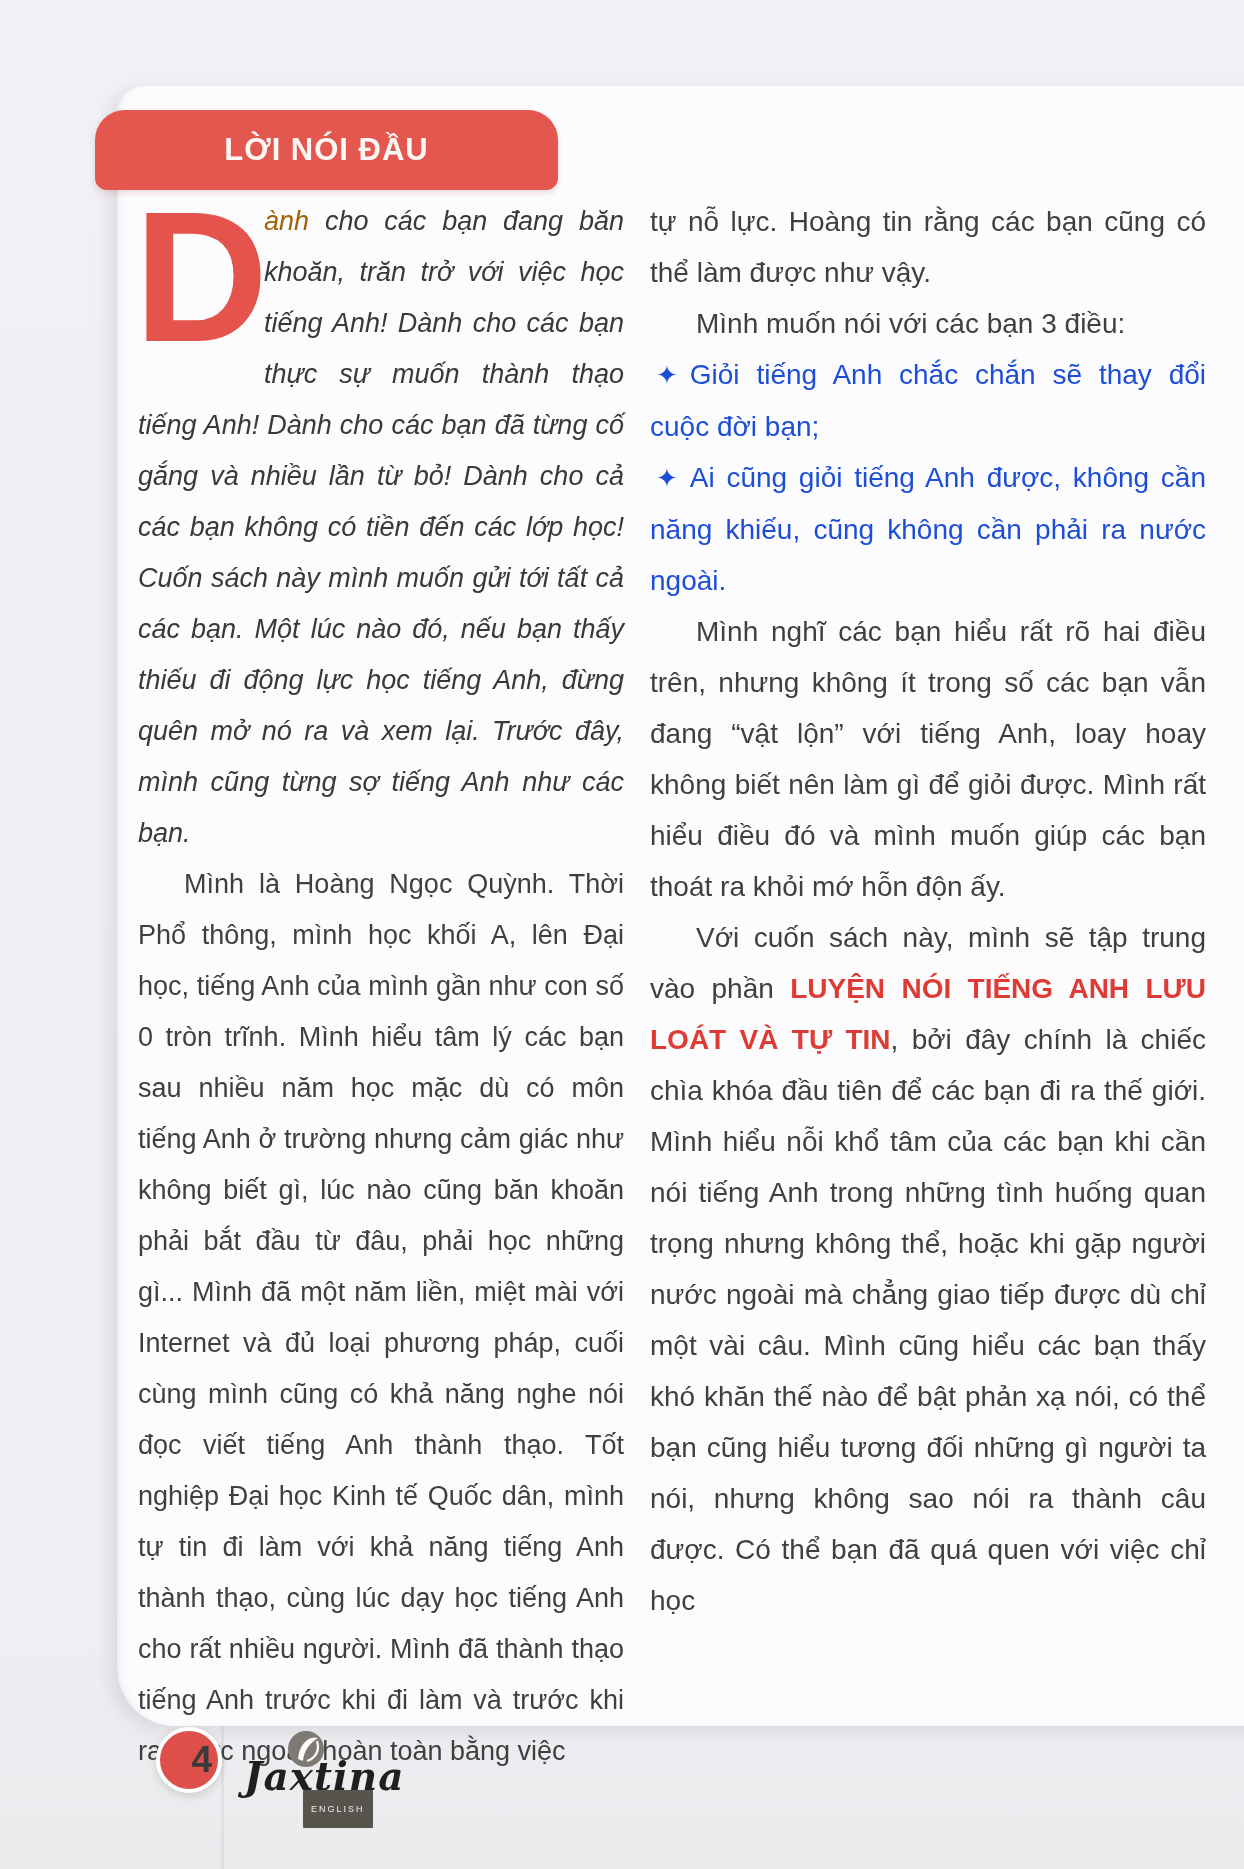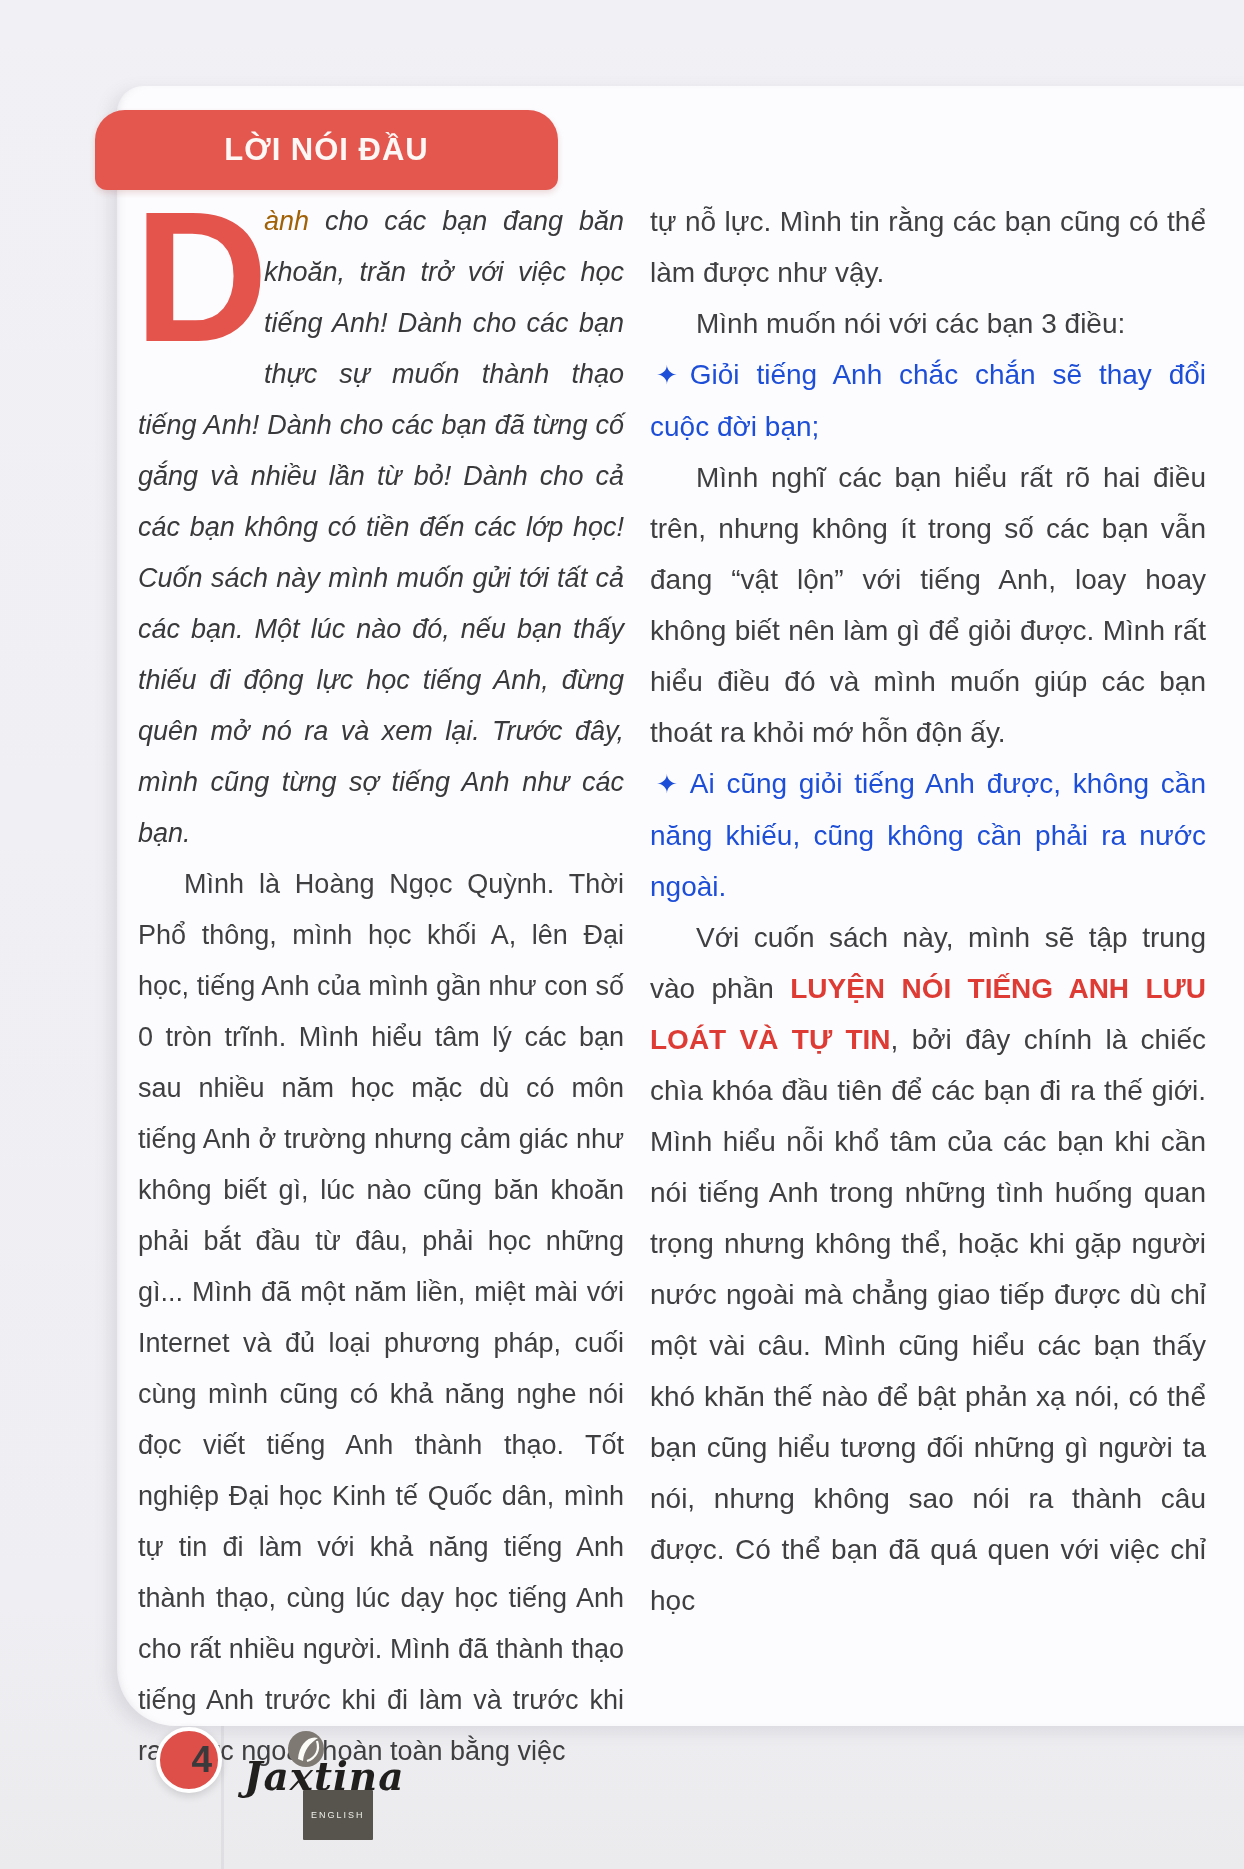--- a/index.html
+++ b/index.html
@@ -45,42 +45,42 @@
   }
   .pagenum-circle .num{font-size:37px;font-weight:bold;color:#3a3a3c}
   .logo-swirl{position:absolute;left:287px;top:1730px;width:38px;height:38px}
   .logo-name{
     position:absolute;left:244px;top:1753px;width:120px;text-align:center;
     font-family:"DejaVu Serif","Liberation Serif",serif;font-style:italic;font-weight:bold;
     font-size:39px;color:#201f1d;letter-spacing:1px;
   }
   .logo-sub{
     position:absolute;left:303px;top:1790px;background:#57544e;color:#efeee8;
-    font-size:9px;letter-spacing:2px;padding:20px 8px;border-radius:1px;
+    font-size:9px;letter-spacing:2px;padding:14px 8px;border-radius:1px;
   }
 </style>
 </head>
 <body>
 
 <div class="card"></div>
 
 <div class="badge">
   <span>LỜI NÓI ĐẦU</span>
 </div>
 
 <div class="col col-left" id="col-left">
     <p class="para intro"><span class="dropcap">D</span><span class="lead-red">ành</span><span> cho các bạn đang băn khoăn, trăn trở với việc học tiếng Anh! Dành cho các bạn thực sự muốn thành thạo tiếng Anh! Dành cho các bạn đã từng cố gắng và nhiều lần từ bỏ! Dành cho cả các bạn không có tiền đến các lớp học! Cuốn sách này mình muốn gửi tới tất cả các bạn. Một lúc nào đó, nếu bạn thấy thiếu đi động lực học tiếng Anh, đừng quên mở nó ra và xem lại. Trước đây, mình cũng từng sợ tiếng Anh như các bạn.</span></p>
     <p class="para body indent"><span>Mình là Hoàng Ngọc Quỳnh. Thời Phổ thông, mình học khối A, lên Đại học, tiếng Anh của mình gần như con số 0 tròn trĩnh. Mình hiểu tâm lý các bạn sau nhiều năm học mặc dù có môn tiếng Anh ở trường nhưng cảm giác như không biết gì, lúc nào cũng băn khoăn phải bắt đầu từ đâu, phải học những gì... Mình đã một năm liền, miệt mài với Internet và đủ loại phương pháp, cuối cùng mình cũng có khả năng nghe nói đọc viết tiếng Anh thành thạo. Tốt nghiệp Đại học Kinh tế Quốc dân, mình tự tin đi làm với khả năng tiếng Anh thành thạo, cùng lúc dạy học tiếng Anh cho rất nhiều người. Mình đã thành thạo tiếng Anh trước khi đi làm và trước khi ra nước ngoài, hoàn toàn bằng việc</span></p>
   </div>
 <div class="col col-right" id="col-right">
-    <p class="para body"><span>tự nỗ lực. Mình tin rằng các bạn cũng có thể làm được như vậy.</span></p>
+    <p class="para body"><span>tự nỗ lực. Hoàng tin rằng các bạn cũng có thể làm được như vậy.</span></p>
     <p class="para body indent"><span>Mình muốn nói với các bạn 3 điều:</span></p>
     <p class="para bullet"><span class="star">✦</span><span>Giỏi tiếng Anh chắc chắn sẽ thay đổi cuộc đời bạn;</span></p>
+    <p class="para bullet"><span class="star">✦</span><span>Ai cũng giỏi tiếng Anh được, không cần năng khiếu, cũng không cần phải ra nước ngoài.</span></p>
     <p class="para body indent"><span>Mình nghĩ các bạn hiểu rất rõ hai điều trên, nhưng không ít trong số các bạn vẫn đang “vật lộn” với tiếng Anh, loay hoay không biết nên làm gì để giỏi được. Mình rất hiểu điều đó và mình muốn giúp các bạn thoát ra khỏi mớ hỗn độn ấy.</span></p>
-    <p class="para bullet"><span class="star">✦</span><span>Ai cũng giỏi tiếng Anh được, không cần năng khiếu, cũng không cần phải ra nước ngoài.</span></p>
     <p class="para body indent"><span>Với cuốn sách này, mình sẽ tập trung vào phần </span><span class="strong-red">LUYỆN NÓI TIẾNG ANH LƯU LOÁT VÀ TỰ TIN</span><span>, bởi đây chính là chiếc chìa khóa đầu tiên để các bạn đi ra thế giới. Mình hiểu nỗi khổ tâm của các bạn khi cần nói tiếng Anh trong những tình huống quan trọng nhưng không thể, hoặc khi gặp người nước ngoài mà chẳng giao tiếp được dù chỉ một vài câu. Mình cũng hiểu các bạn thấy khó khăn thế nào để bật phản xạ nói, có thể bạn cũng hiểu tương đối những gì người ta nói, nhưng không sao nói ra thành câu được. Có thể bạn đã quá quen với việc chỉ học</span></p>
   </div>
 
 <div class="crease"></div>
 
 <div class="pagenum-circle">
   <span class="num">4</span>
 </div>
 
 <svg class="logo-swirl" viewBox="0 0 38 38">

